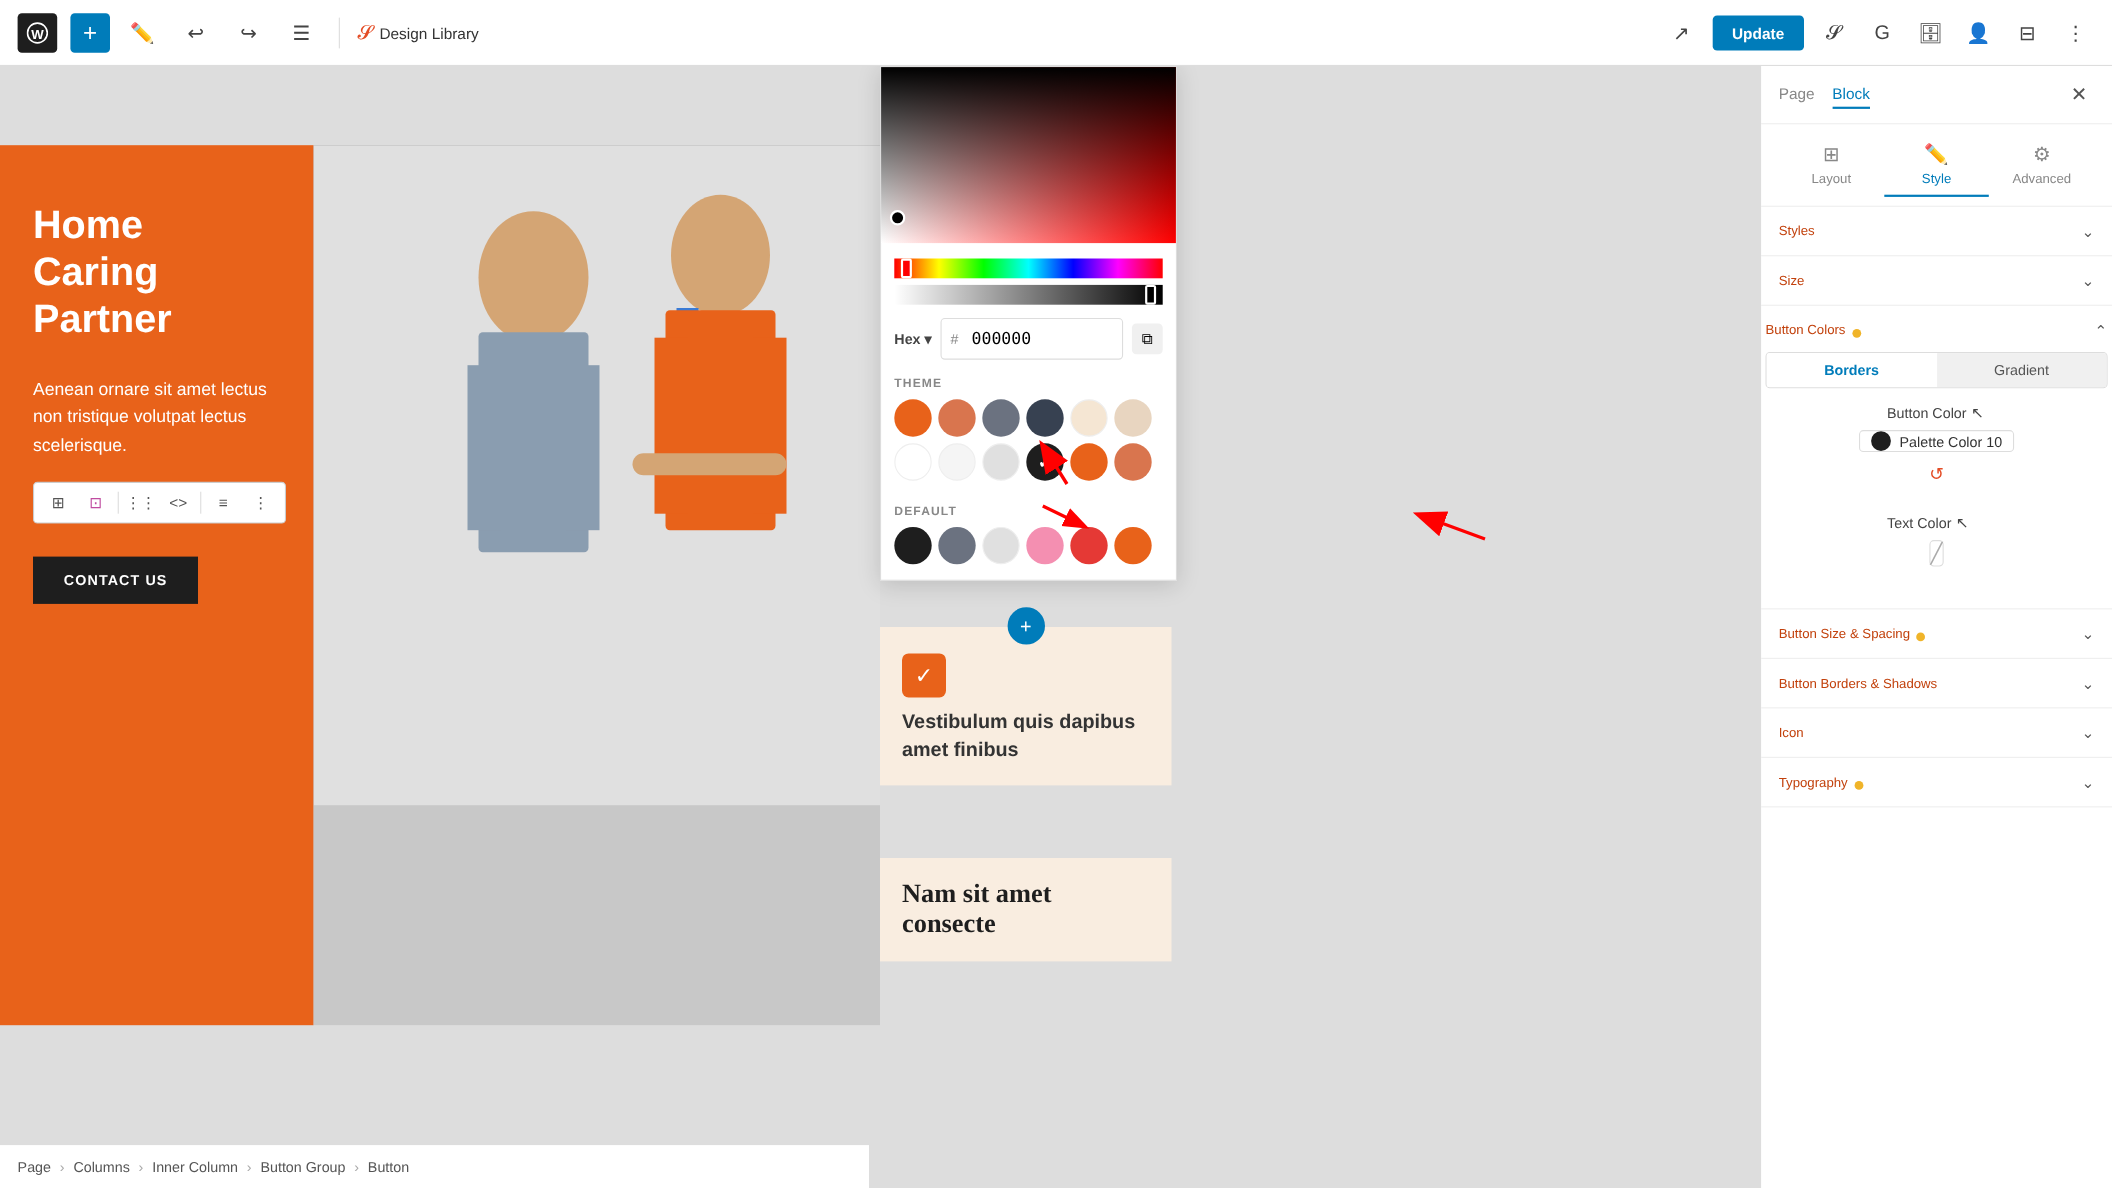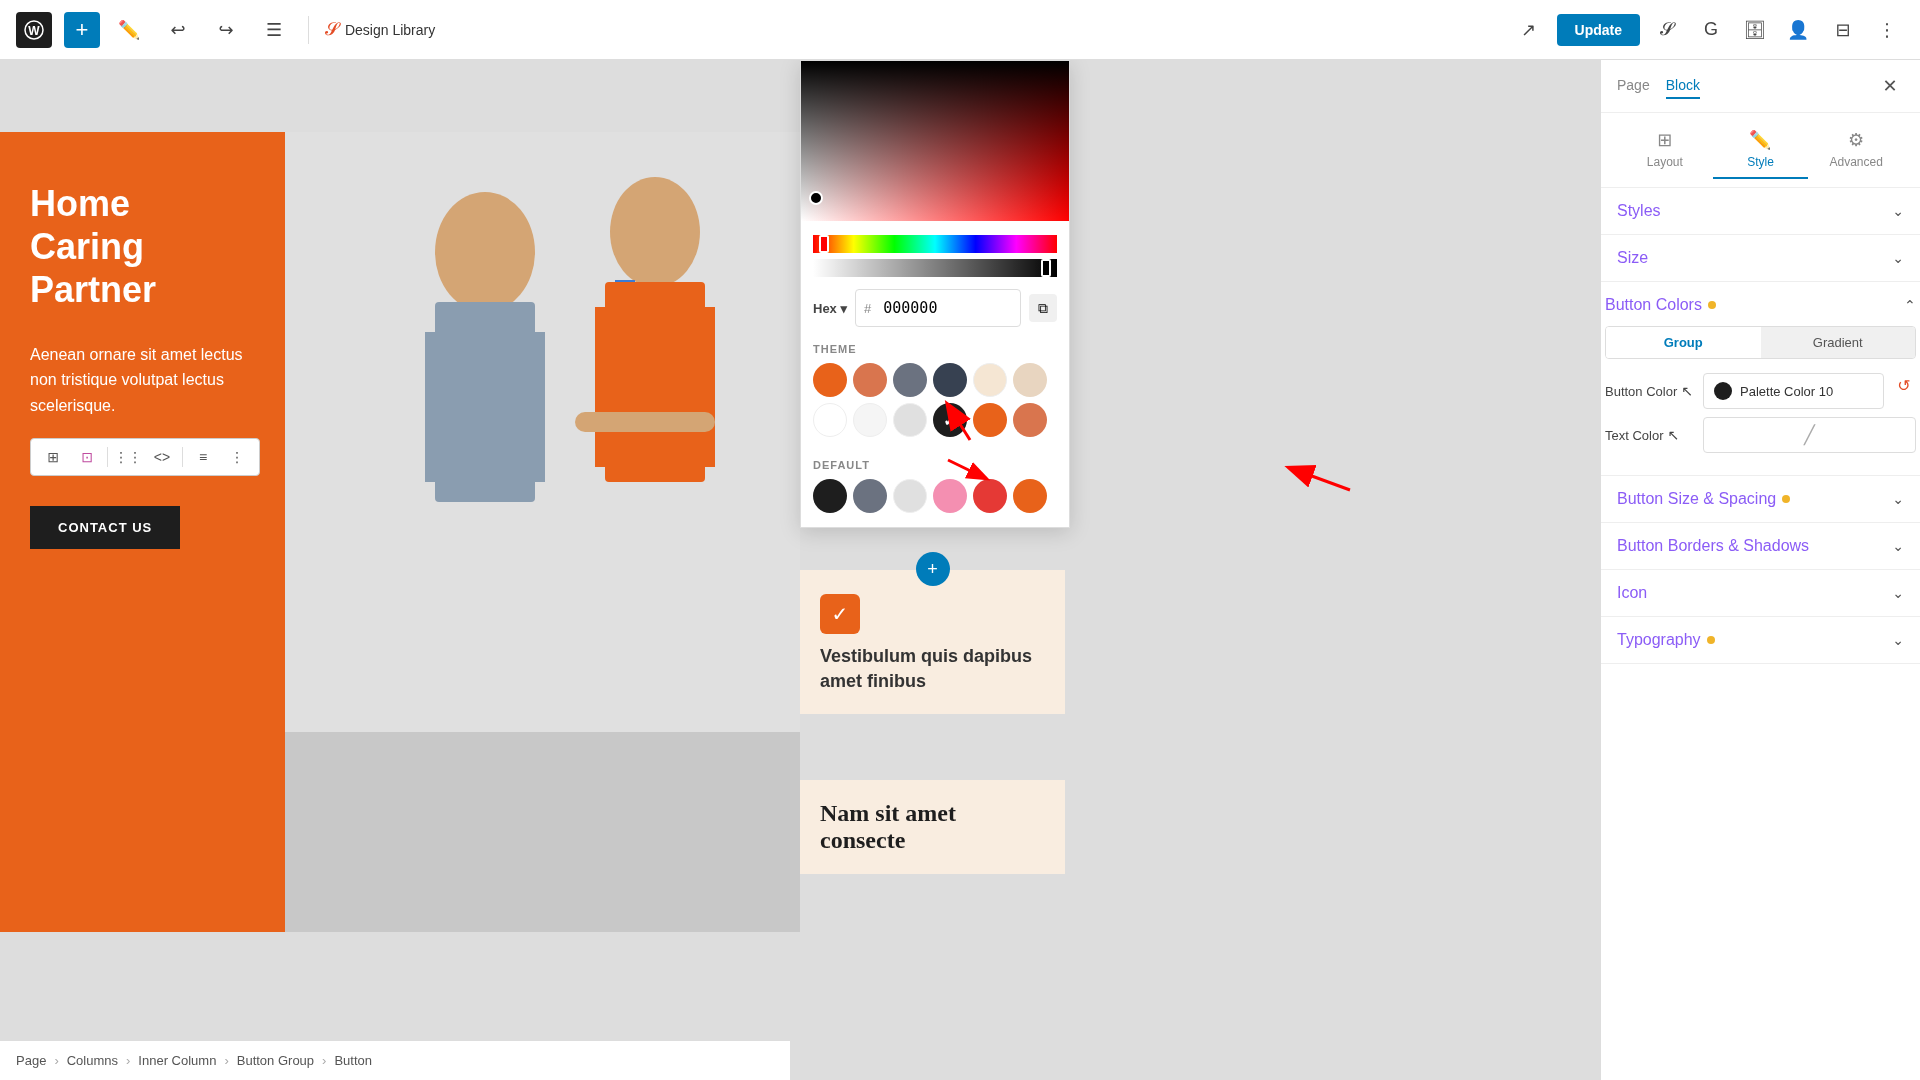--- a/index.html
+++ b/index.html
@@ -328,25 +328,25 @@
       border-bottom: 1px solid #eee;
       padding: 14px 16px;
     }
     .sidebar-section-header {
       display: flex;
       align-items: center;
       justify-content: space-between;
       cursor: pointer;
     }
     .sidebar-section-title {
-      font-size: 16px;
+      font-size: 12px;
       font-weight: 500;
-      color: #8b5cf6;
-      display: flex;
-      align-items: center;
+      color: #c2410c;
+      display: flex;
+      align-items: flex-end;
       gap: 6px;
     }
     .section-dot {
       width: 8px; height: 8px;
       border-radius: 50%;
       background: #f0b429;
       display: inline-block;
     }
     .section-chevron {
       font-size: 14px; color: #555;
@@ -371,22 +371,24 @@
       background: #f0f0f0;
       color: #555;
     }
     .btn-tab.active {
       background: #fff;
       color: #007cba;
       font-weight: 600;
     }
     .color-row {
       display: flex;
-      margin-bottom: 8px;
+      align-items: center;
+      margin-bottom: 24px;
       gap: 8px;
+      flex-direction: column;
     }
     .color-row-label {
       font-size: 13px;
       color: #444;
       width: 90px;
       display: flex;
       align-items: center;
       gap: 4px;
     }
     .cursor-icon { font-size: 14px; }
@@ -680,21 +682,21 @@
     <div class="button-colors-section">
       <div class="sidebar-section-header" style="margin-bottom:12px;">
         <span class="sidebar-section-title">
           <span>Button Colors</span>
           <span class="section-dot"></span>
         </span>
         <span class="section-chevron open">⌄</span>
       </div>
 
       <div class="button-colors-tabs">
-        <div class="btn-tab active">Group</div>
+        <div class="btn-tab active">Borders</div>
         <div class="btn-tab">Gradient</div>
       </div>
 
       <div class="color-row">
         <div class="color-row-label">
           <span>Button Color</span>
           <span class="cursor-icon">↖</span>
         </div>
         <div class="color-swatch-display">
           <div class="color-swatch-circle" style="background:#1e1e1e;"></div>

